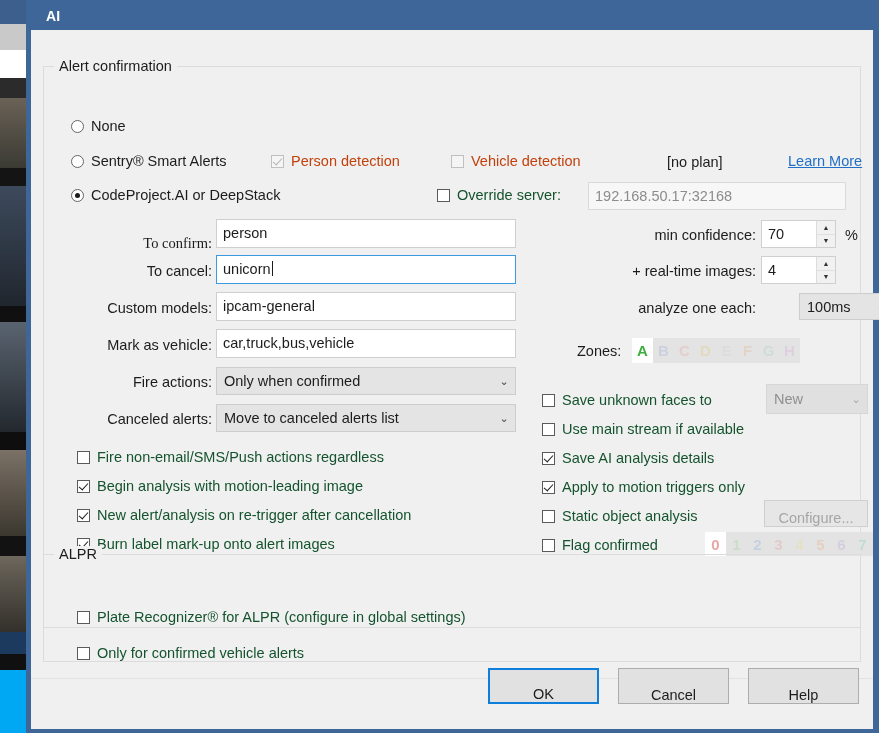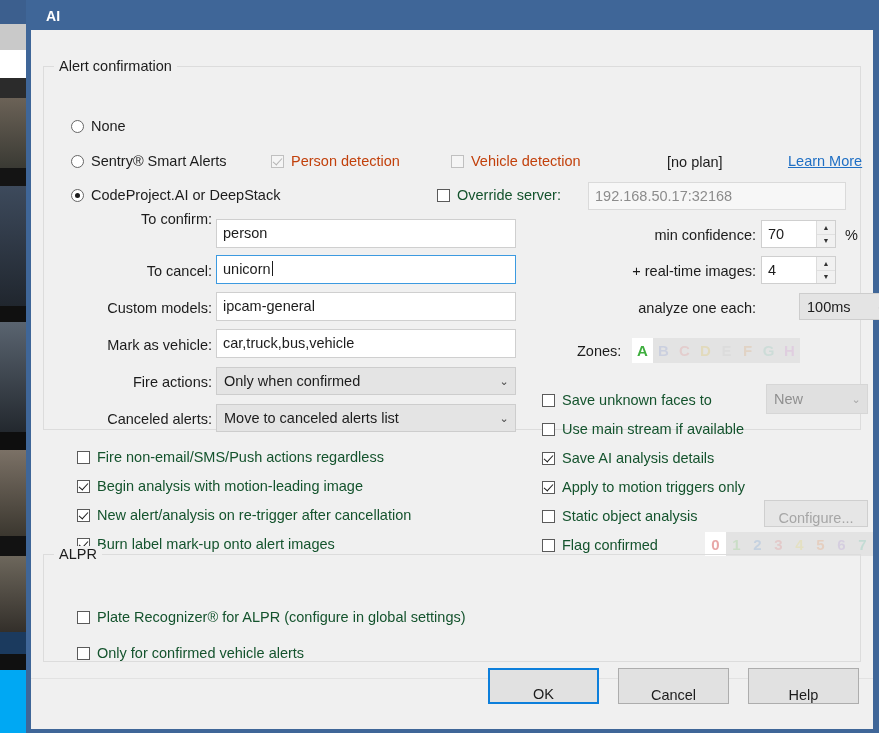--- a/index.html
+++ b/index.html
@@ -52,21 +52,21 @@
   }
   .groupbox > .gb-title {
     position: absolute;
     top: -9px; left: 10px;
     background: #f0f0f0;
     padding: 0 5px;
     font-size: 14.5px;
     color: #1c1c1c;
     white-space: nowrap;
   }
-  #gb-alert { left: 12px; top: 36px; width: 818px; height: 364px; }
+  #gb-alert { left: 12px; top: 36px; width: 818px; height: 562px; }
   #gb-alpr  { left: 12px; top: 524px; width: 818px; height: 108px; }
 
   
   .lbl {
     position: absolute;
     font-size: 14.5px;
     color: #1c1c1c;
     white-space: nowrap;
     line-height: 18px;
   }
@@ -317,21 +317,21 @@
     <div class="link" style="left:757px; top:123px;">Learn More</div>
 
     <div class="cbx" style="left:406px; top:157px;">
       <span class="box"></span>
       <span>Override server:</span>
     </div>
     <div class="tinput ghost" style="left:557px; top:152px; width:258px; height:28px;">
       <span>192.168.50.17:32168</span>
     </div>
 
-    <div class="lbl right" style="left:48px; top:180px; width:133px;">To confirm:</div>
+    <div class="lbl right" style="left:48px; top:204px; width:133px;font-family:Liberation Serif, serif;">To confirm:</div>
     <div class="tinput" style="left:185px; top:189px; width:300px; height:29px;">
       <span>person</span>
     </div>
 
     <div class="lbl right" style="left:48px; top:232px; width:133px;">To cancel:</div>
     <div class="tinput focused" style="left:185px; top:225px; width:300px; height:29px;">
       <span>unicorn</span><span class="caret"></span>
     </div>
 
     <div class="lbl right" style="left:38px; top:269px; width:143px;">Custom models:</div>

